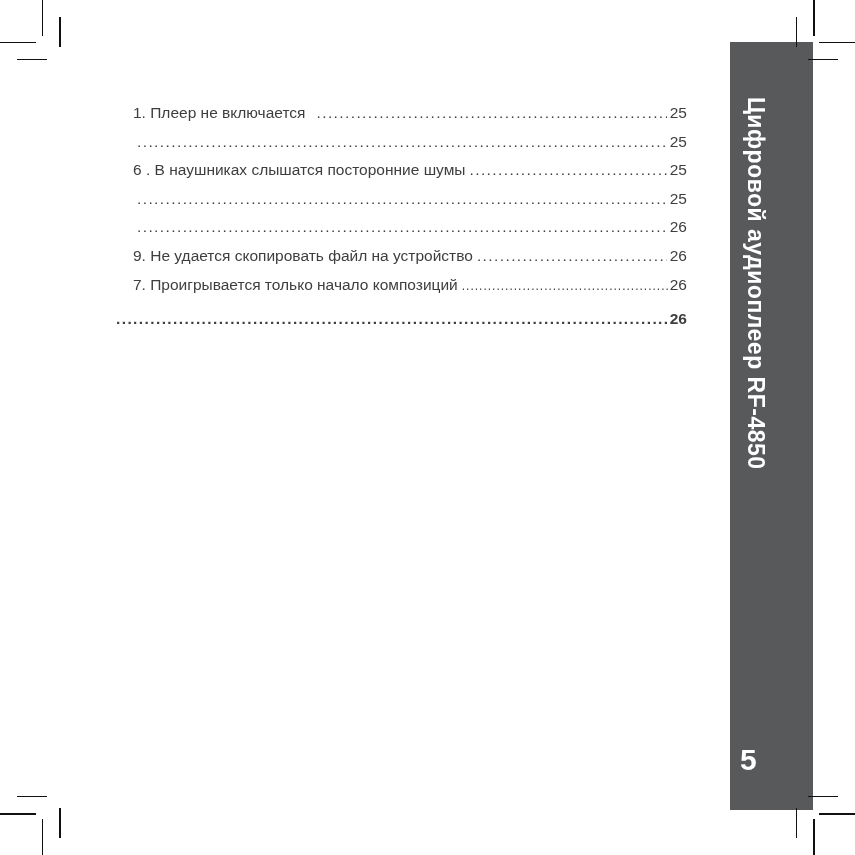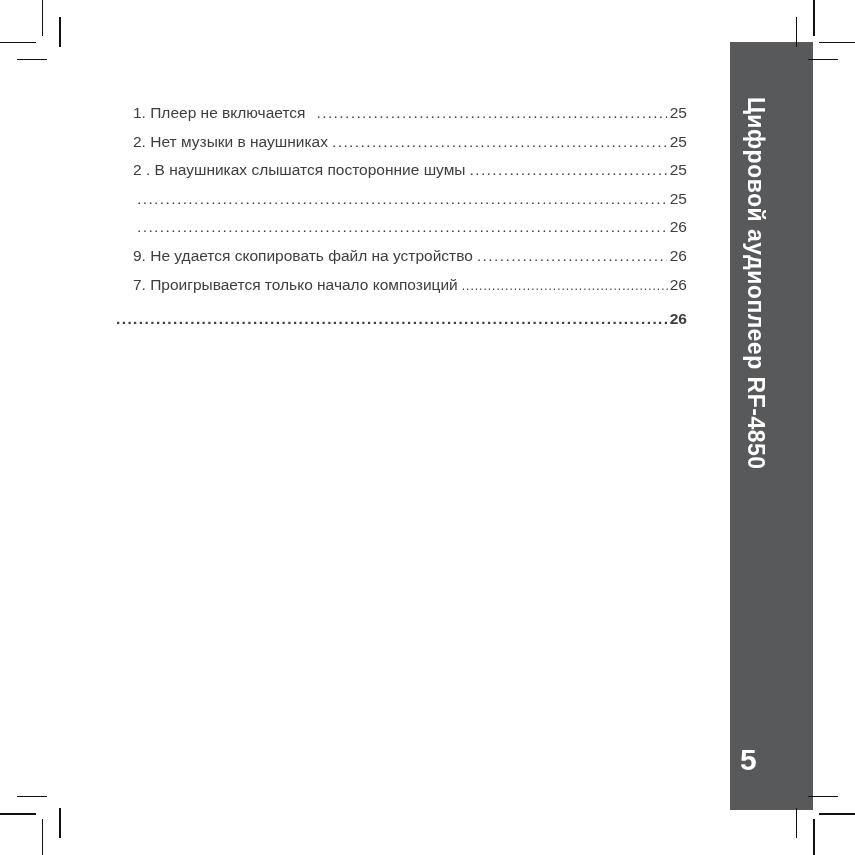--- a/index.html
+++ b/index.html
@@ -50,27 +50,26 @@
 
   <div class="toc">
 
     <div class="toc-row sub gap">
       <span class="toc-title">1. Плеер не включается</span>
       <span class="leader"></span>
       <span class="toc-page">25</span>
     </div>
 
     <div class="toc-row sub">
-      <span class="toc-title">2. Нет музыки в наушниках</span>
       <span class="leader"></span>
       <span class="toc-page">25</span>
     </div>
 
     <div class="toc-row sub">
-      <span class="toc-title">2 . В наушниках слышатся посторонние шумы</span>
+      <span class="toc-title">6 . В наушниках слышатся посторонние шумы</span>
       <span class="leader"></span>
       <span class="toc-page">25</span>
     </div>
 
     <div class="toc-row sub">
       <span class="leader"></span>
       <span class="toc-page">25</span>
     </div>
 
     <div class="toc-row sub">

